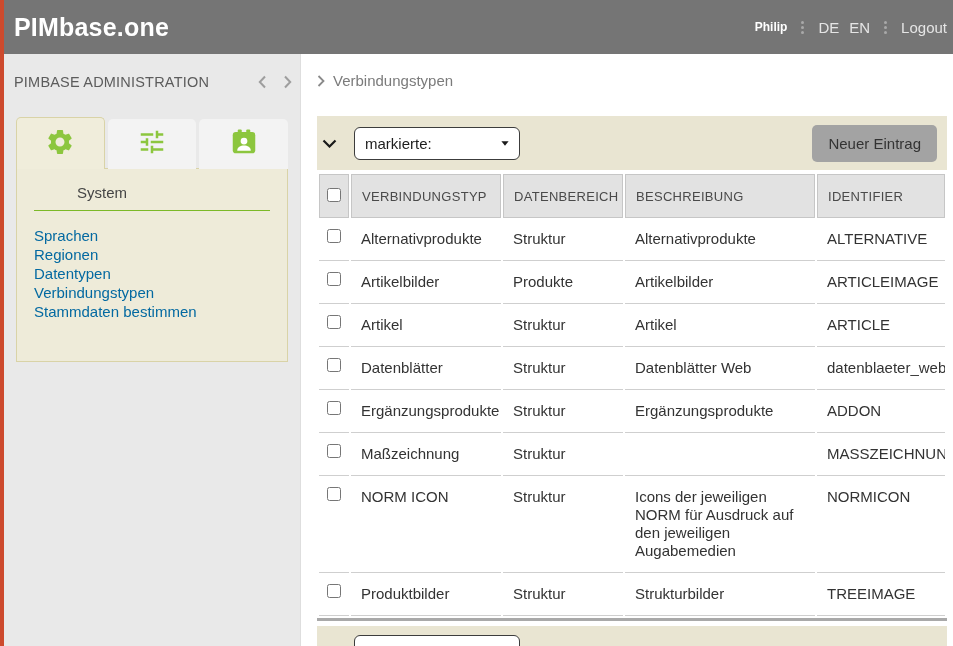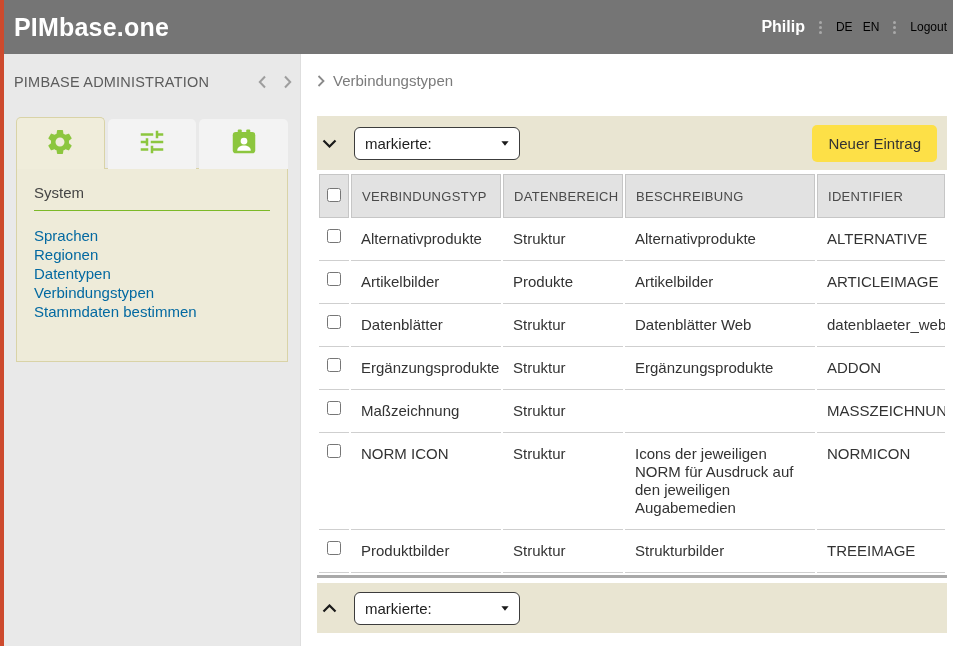--- a/index.html
+++ b/index.html
@@ -12,24 +12,24 @@
   
   .edge-strip { position: absolute; left: 0; top: 0; width: 4px; height: 646px; background: #cd4a2d; z-index: 50; }
 
   
   .topbar {
     height: 54px; background: #757575; display: flex; align-items: center;
     padding-left: 14px; padding-right: 6px;
   }
   .logo { color: #fff; font-size: 25px; font-weight: bold; letter-spacing: .2px; }
   .topbar-right { margin-left: auto; display: flex; align-items: center; gap: 13px; }
-  .user-name { color: #fff; font-size: 16px; font-weight: bold; }
+  .user-name { color: #fff; font-size: 12px; font-weight: bold; }
   .vdots { display: flex; flex-direction: column; gap: 2px; padding: 0 1px; }
   .vdots i { width: 3px; height: 3px; border-radius: 50%; background: #a9a9a9; }
-  .top-link { color: #000000; font-size: 12px; cursor: pointer; }
+  .top-link { color: #e5e5e5; font-size: 15px; cursor: pointer; }
   .lang-group { display: flex; gap: 10px; }
   .nav-select {
     width: 222px; height: 33px; background: #8cc63e; border: 1px solid rgba(0,0,0,.45);
     border-radius: 4px; display: flex; align-items: center; justify-content: center;
     position: relative; color: #1d1d1d; font-size: 14.5px; cursor: pointer; margin-left: 6px;
   }
   .nav-select .caret { position: absolute; right: 9px; }
   .caret { width: 0; height: 0; border-left: 4px solid transparent; border-right: 4px solid transparent; border-top: 5px solid #1a1a1a; }
 
   
@@ -46,39 +46,39 @@
     width: 90px; height: 50px; background: #f3f3f3; border-radius: 5px 5px 0 0;
     display: flex; align-items: center; justify-content: center; cursor: pointer;
   }
   .tab.active {
     height: 52px; background: #f0eddb; border: 1px solid #d9d3a7; border-bottom: none; position: relative; z-index: 2;
   }
   .panel {
     margin: 0 12px; background: #eeebd9; border: 1px solid #d9d3a7; margin-top: -1px;
     height: 194px; padding: 15px 17px;
   }
-  .panel-title { color: #454545; font-size: 15px; }
+  .panel-title { color: #454545; font-size: 15px; margin-left: 43px; }
   .panel-divider { border: none; border-top: 1px solid #7cb928; margin: 9px 0 15px; }
   .panel-link { color: #0369a1; font-size: 15px; line-height: 19px; cursor: pointer; }
 
   
   .main { flex: 1; background: #fff; padding: 0 6px 0 16px; }
   .breadcrumb { margin-top: 18px; display: flex; align-items: center; gap: 8px; color: #7b7b7b; font-size: 15px; }
   .toolbar { height: 54px; background: #e9e5d2; display: flex; align-items: center; padding: 0 10px 0 3px; }
   .toolbar-top { margin-top: 27px; }
   .toolbar-bottom { margin-top: 5px; height: 50px; }
   .chev-btn { cursor: pointer; display: flex; align-items: center; padding: 2px; }
   .fake-select {
     margin-left: 15px; width: 166px; height: 33px; background: #fff; border: 1px solid #3c3c3c;
     border-radius: 6px; display: flex; align-items: center; padding: 0 10px; font-size: 15px;
     color: #1d1d1d; cursor: pointer;
   }
   .fake-select .caret { margin-left: auto; transform: scale(.9); }
   .btn-new {
-    margin-left: auto; background: #fde047; border: none; border-radius: 5px;
+    margin-left: auto; background: #a3a3a3; border: none; border-radius: 5px;
     padding: 10px 16px; font-size: 15px; color: #333; cursor: pointer;
     font-family: "Liberation Sans", sans-serif;
   }
 
   
   table { width: 100%; border-collapse: separate; border-spacing: 2px 0; table-layout: fixed; margin-top: 4px; }
   col.c-check { width: 30px; }
   col.c-typ { width: 150px; }
   col.c-bereich { width: 120px; }
   col.c-ident { width: 128px; }
@@ -228,20 +228,27 @@
         </tr>
         <tr>
           <td class="check-cell"><input type="checkbox" style=""></td>
           <td>Artikelbilder</td>
           <td>Produkte</td>
           <td>Artikelbilder</td>
           <td>ARTICLEIMAGE</td>
         </tr>
         <tr>
           <td class="check-cell"><input type="checkbox" style=""></td>
+          <td>Artikel</td>
+          <td>Struktur</td>
+          <td>Artikel</td>
+          <td>ARTICLE</td>
+        </tr>
+        <tr>
+          <td class="check-cell"><input type="checkbox" style=""></td>
           <td>Datenblätter</td>
           <td>Struktur</td>
           <td>Datenblätter Web</td>
           <td>datenblaeter_web</td>
         </tr>
         <tr>
           <td class="check-cell"><input type="checkbox" style=""></td>
           <td>Ergänzungsprodukte</td>
           <td>Struktur</td>
           <td>Ergänzungsprodukte</td>

